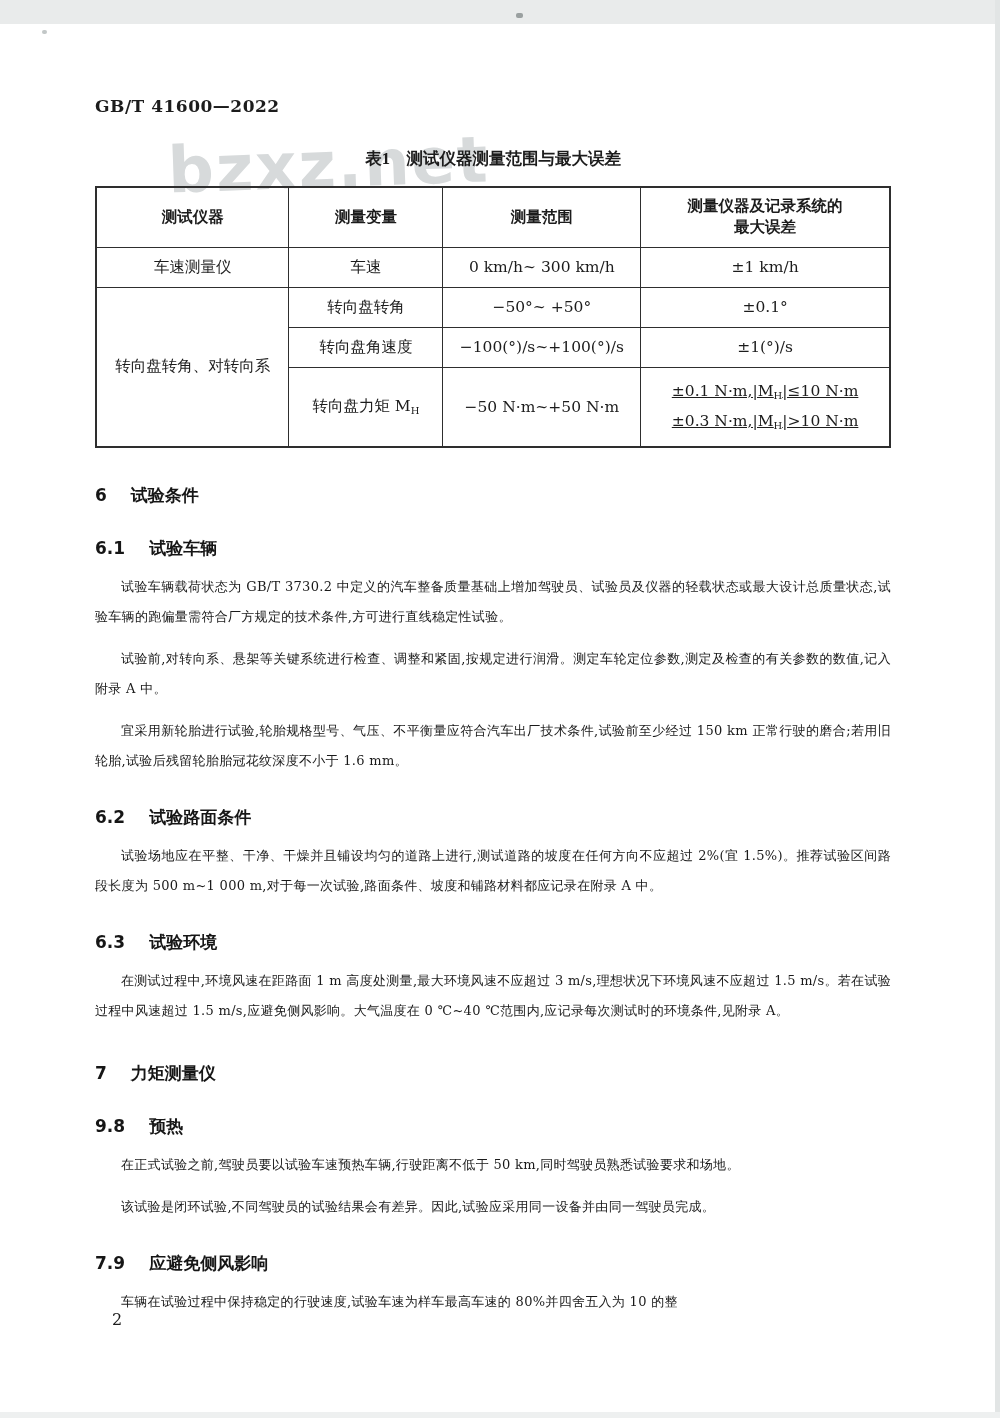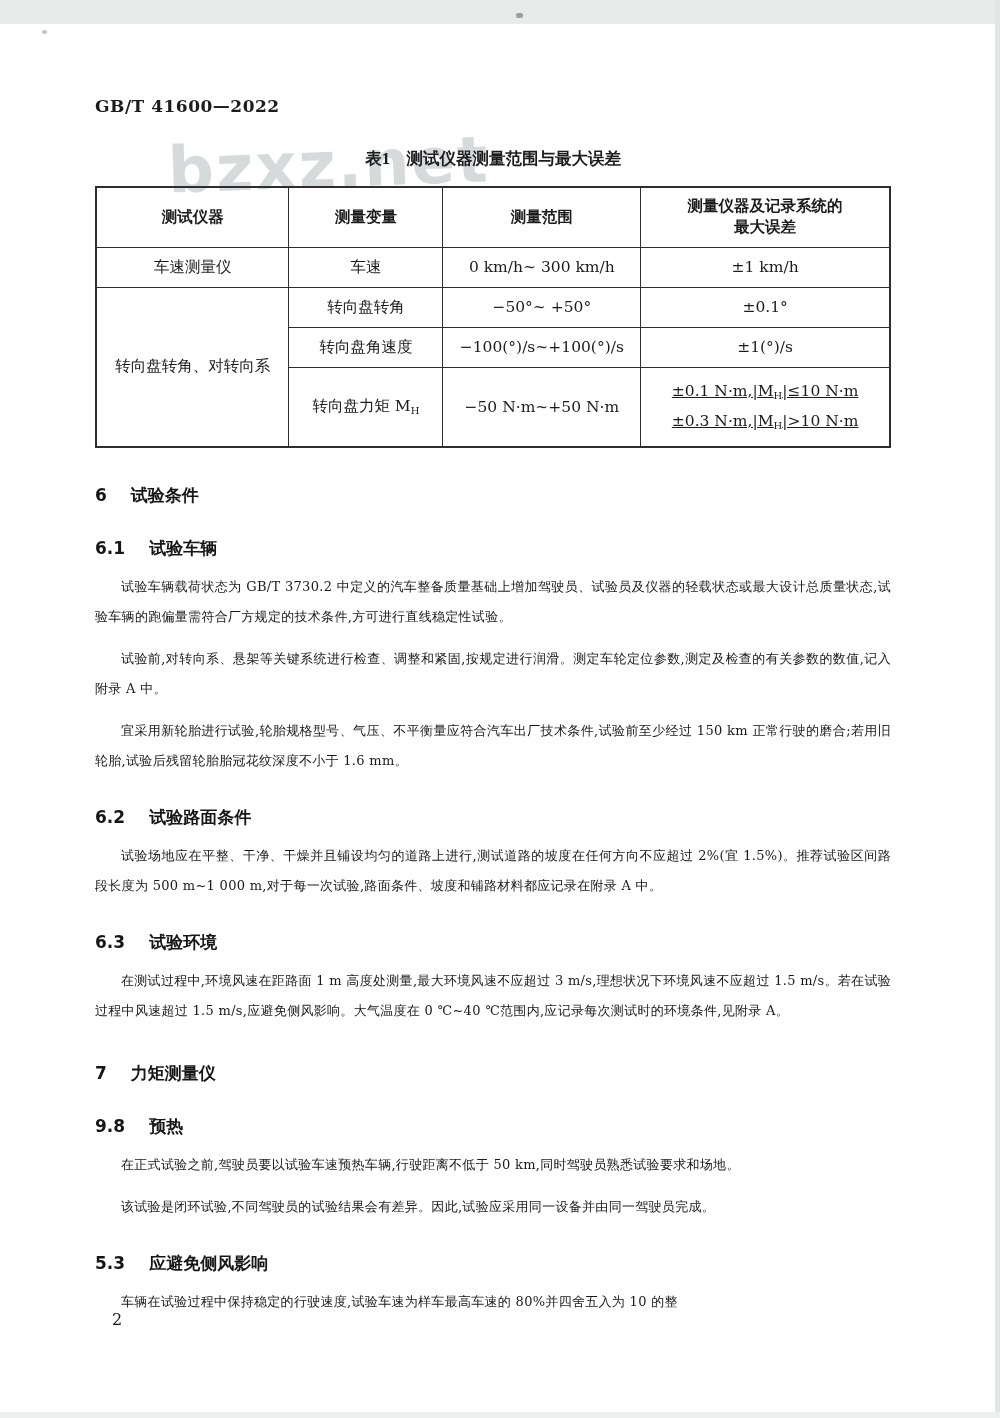--- a/index.html
+++ b/index.html
@@ -152,20 +152,20 @@
       <span class="num">7</span><span>力矩测量仪</span>
     </div>
 
     <div class="sec-h2">
       <span class="num">9.8</span><span>预热</span>
     </div>
     <p class="body-para">在正式试验之前,驾驶员要以试验车速预热车辆,行驶距离不低于 50 km,同时驾驶员熟悉试验要求和场地。</p>
     <p class="body-para">该试验是闭环试验,不同驾驶员的试验结果会有差异。因此,试验应采用同一设备并由同一驾驶员完成。</p>
 
     <div class="sec-h2">
-      <span class="num">5.3</span><span>应避免侧风影响</span>
+      <span class="num">7.9</span><span>应避免侧风影响</span>
     </div>
     <p class="body-para">车辆在试验过程中保持稳定的行驶速度,试验车速为样车最高车速的 80%并四舍五入为 10 的整</p>
 
   </div>
 
   <div class="page-number">2</div>
 </div>
 
 </body></html>

